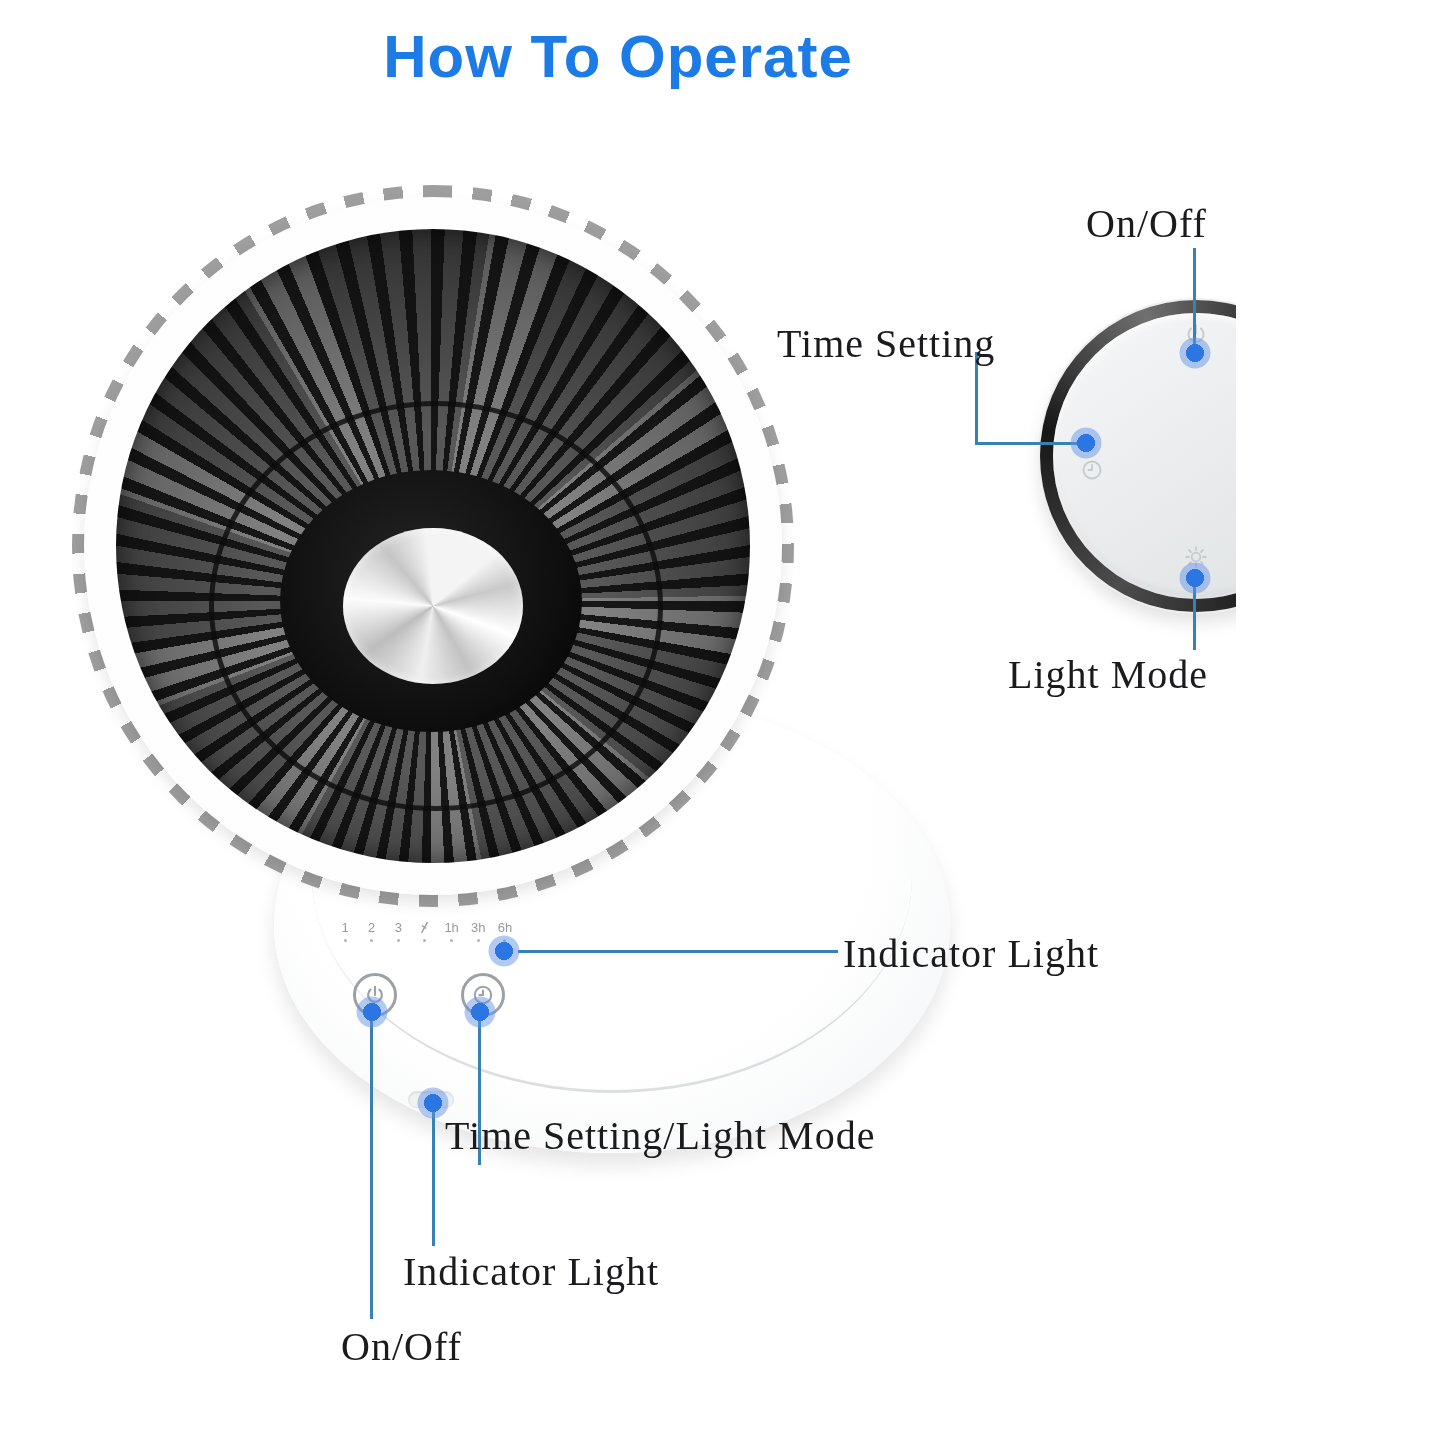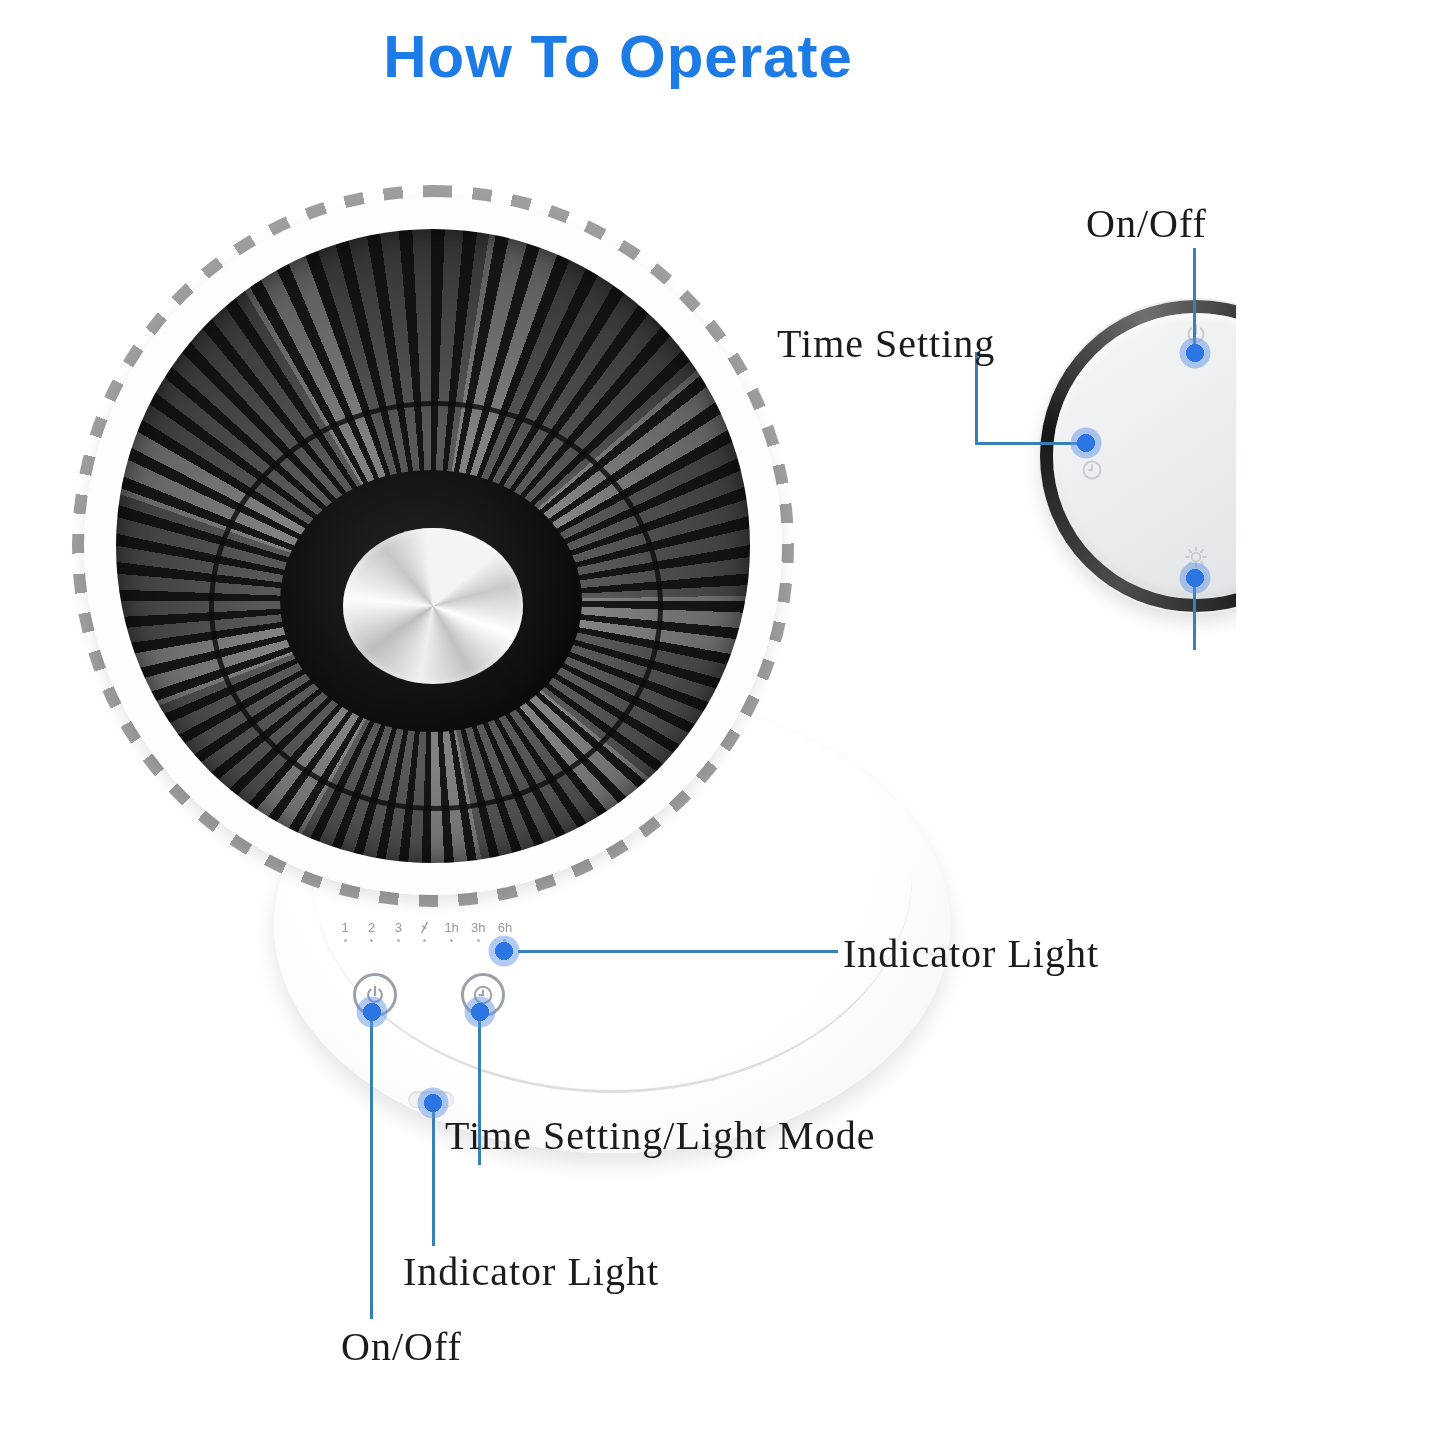--- a/index.html
+++ b/index.html
@@ -167,18 +167,19 @@
   <div class="dot" style="left:1070px;top:427px;"></div>
   <div class="dot" style="left:1292px;top:420px;"></div>
   <div class="dot" style="left:1179px;top:562px;"></div>
   <div class="dot" style="left:488px;top:935px;"></div>
   <div class="dot" style="left:356px;top:996px;"></div>
   <div class="dot" style="left:464px;top:996px;"></div>
   <div class="dot" style="left:417px;top:1087px;"></div>
 
   <div class="callout" style="left:1086px;top:200px;">On/Off</div>
   <div class="callout" style="left:777px;top:304px;margin-top:16px;">Time Setting</div>
+  <div class="callout" style="left:1008px;top:651px;">Light Mode</div>
   <div class="callout" style="left:843px;top:930px;">Indicator Light</div>
   <div class="callout" style="left:445px;top:1112px;">Time Setting/Light Mode</div>
   <div class="callout" style="left:403px;top:1248px;">Indicator Light</div>
   <div class="callout" style="left:341px;top:1323px;">On/Off</div>
 
 </div>
 
 </body></html>

